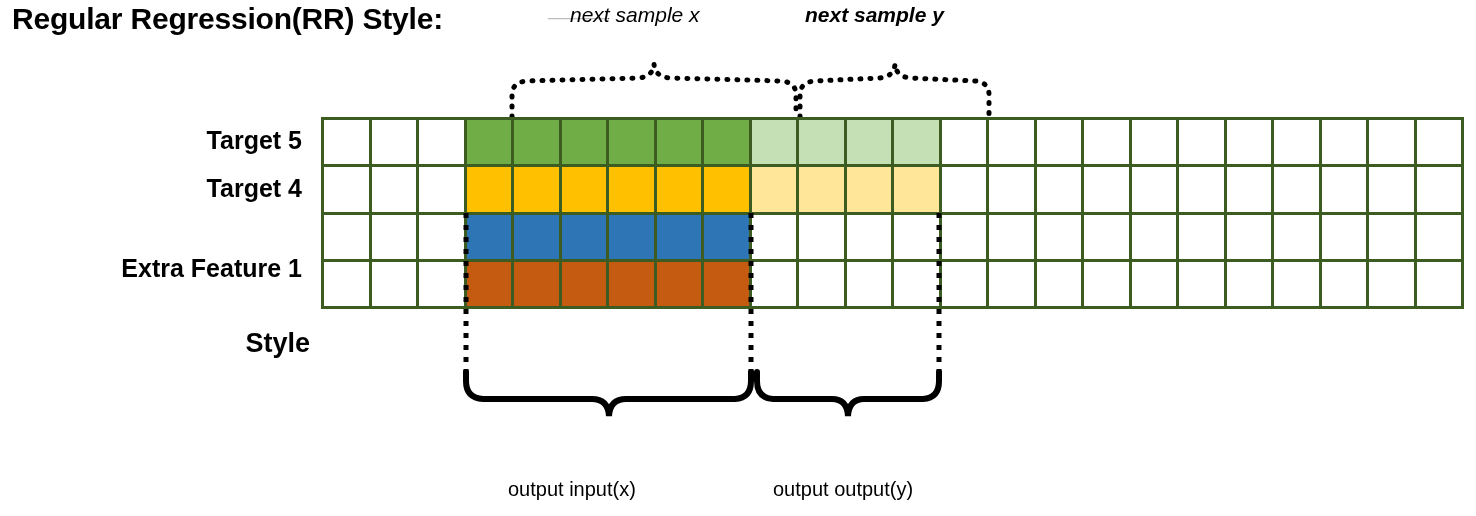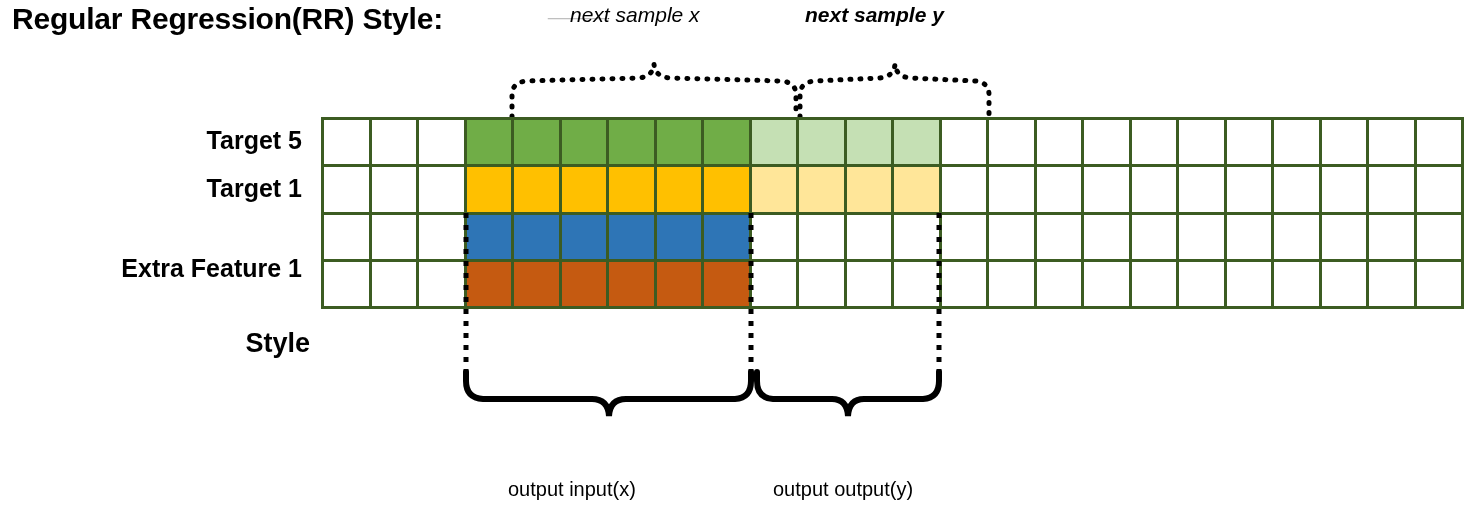--- a/index.html
+++ b/index.html
@@ -139,21 +139,21 @@
 
   <svg class="overlay" id="top-braces" viewBox="0 0 1476 516" xmlns="http://www.w3.org/2000/svg">
 
     <path d="M 512 117 L 512 95 Q 512 82 527 81 L 638 78 Q 653 77 654 64 Q 655 77 670 78 L 781 81 Q 796 82 796 95 L 796 117" fill="none" stroke="#000000" stroke-width="5" stroke-linecap="round" stroke-dasharray="1 9"></path>
 
     <path d="M 800 117 L 800 95 Q 800 82 815 81 L 879 78 Q 894 77 895 64 Q 896 77 911 78 L 975 81 Q 989 82 989 95 L 989 117" fill="none" stroke="#000000" stroke-width="5" stroke-linecap="round" stroke-dasharray="1 9"></path>
   </svg>
 
   <div id="rowlabels">
     <div class="row-label" style="top:9px;">Target 5</div>
-    <div class="row-label" style="top:57px;">Target 1</div>
+    <div class="row-label" style="top:57px;">Target 4</div>
     <div class="row-label" style="top:105px;margin-top:32px;">Extra Feature 1</div>
   </div>
 
   <div id="grid" style="background: rgb(60, 92, 34);">
       <div class="grid-row">
         <div class="cell" style="background: rgb(255, 255, 255);"></div>
         <div class="cell" style="background: rgb(255, 255, 255);"></div>
         <div class="cell" style="background: rgb(255, 255, 255);"></div>
         <div class="cell" style="background: rgb(112, 173, 71);"></div>
         <div class="cell" style="background: rgb(112, 173, 71);"></div>

